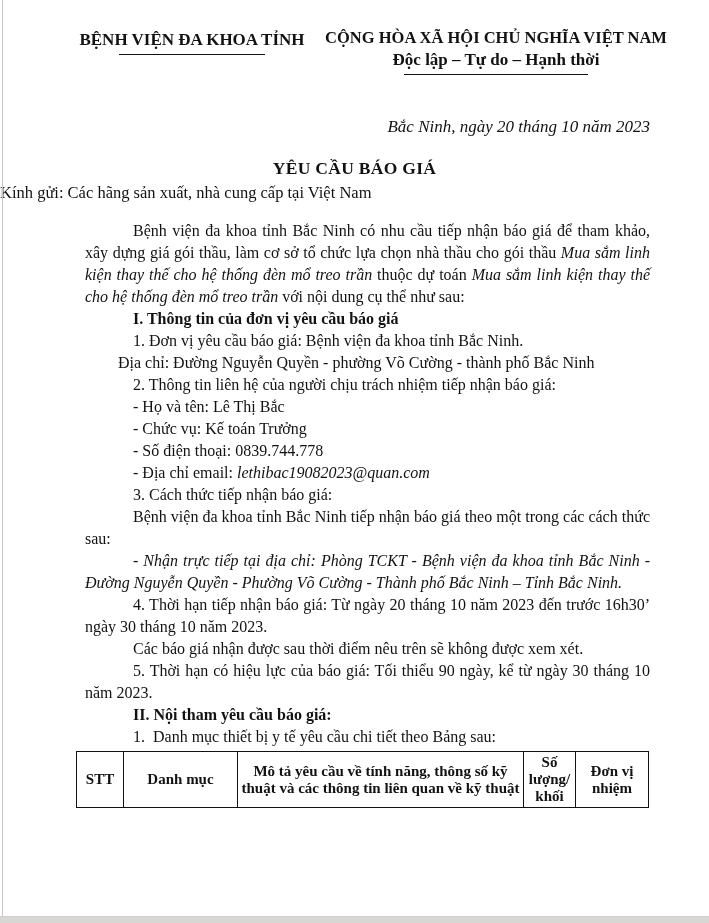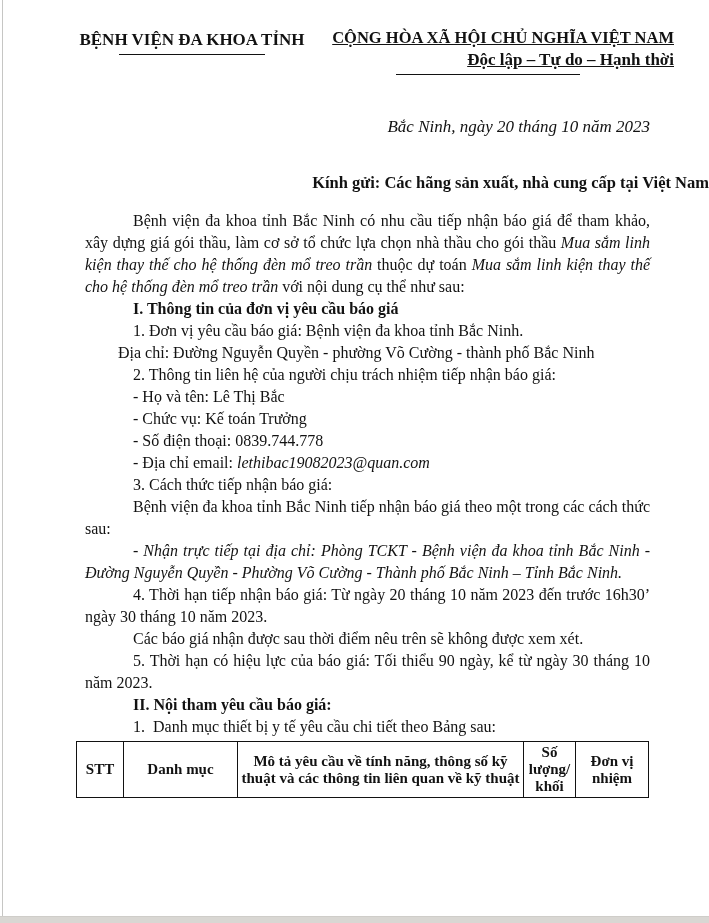--- a/index.html
+++ b/index.html
@@ -15,39 +15,39 @@
     position:absolute; left:2px; top:0; bottom:0; width:1px;
     background:#c6c6c4;
   }
   .edge-bottom {
     position:absolute; left:0; right:0; bottom:0; height:6px;
     background:#d9d7d3; border-top:1px solid #cfcdc9;
   }
 
   .header { position:relative; height:76px; margin-top:28px; }
   .hdr-left  { position:absolute; left:67px;  width:250px; text-align:center; }
-  .hdr-right { position:absolute; left:302px; width:372px; text-align:right;text-decoration:underline; }
+  .hdr-right { position:absolute; left:310px; width:372px; text-align:center; }
   .hdr-small { font-size:15px; letter-spacing:0.2px; white-space:nowrap; }
   .hdr-big   { font-size:17px; font-weight:bold; margin-top:2px; white-space:nowrap; }
   .hdr-nat   { font-size:16.5px; font-weight:bold; white-space:nowrap; }
   .rule { border-bottom:1.5px solid #121212; margin:4px auto 0; }
   .rule-left  { width:146px; }
   .rule-right { width:184px; }
 
   .dateline {
     margin-top:13px; padding-right:59px;
     text-align:right; font-style:italic; font-size:17px;
   }
   .doc-title {
     margin-top:21px; text-align:center;
     font-weight:bold; font-size:17.5px; letter-spacing:0.3px;
   }
   .salutation {
-    margin-top:36px; text-align:right;
-    font-weight:bold; font-size:16.5px;
+    margin-top:4px; text-align:left;
+    font-weight:normal; font-size:16.5px;
   }
 
   .body-text {
     margin:17px 59px 0 85px;
     font-size:16px; line-height:22px;
     text-align:justify;
   }
   .body-text p { margin:0; }
   p.indent    { text-indent:48px; }
   p.indent-sm { text-indent:33px; }
@@ -83,20 +83,21 @@
     </div>
     <div class="hdr-right">
       <div class="hdr-nat">CỘNG HÒA XÃ HỘI CHỦ NGHĨA VIỆT NAM</div>
       <div class="hdr-big">Độc lập – Tự do – Hạnh thời</div>
       <div class="rule rule-right"></div>
     </div>
   </div>
 
   <div class="dateline">Bắc Ninh, ngày 20 tháng 10 năm 2023</div>
 
+  <div class="doc-title">YÊU CẦU BÁO GIÁ</div>
 
   <div class="salutation">Kính gửi: Các hãng sản xuất, nhà cung cấp tại Việt Nam</div>
 
   <div class="body-text">
       <p class="indent"><span>Bệnh viện đa khoa tỉnh Bắc Ninh có nhu cầu tiếp nhận báo giá để tham khảo, xây dựng giá gói thầu, làm cơ sở tổ chức lựa chọn nhà thầu cho gói thầu </span><span style="font-style: italic;">Mua sắm linh kiện thay thế cho hệ thống đèn mổ treo trần</span><span> thuộc dự toán </span><span style="font-style: italic;">Mua sắm linh kiện thay thế cho hệ thống đèn mổ treo trần</span><span> với nội dung cụ thể như sau:</span></p>
       <p class="indent bold"><span>I. Thông tin của đơn vị yêu cầu báo giá</span></p>
       <p class="indent"><span>1. Đơn vị yêu cầu báo giá: Bệnh viện đa khoa tỉnh Bắc Ninh.</span></p>
       <p class="indent-sm"><span>Địa chỉ: Đường Nguyễn Quyền - phường Võ Cường - thành phố Bắc Ninh</span></p>
       <p class="indent"><span>2. Thông tin liên hệ của người chịu trách nhiệm tiếp nhận báo giá:</span></p>
       <p class="indent"><span>- Họ và tên: Lê Thị Bắc</span></p>

